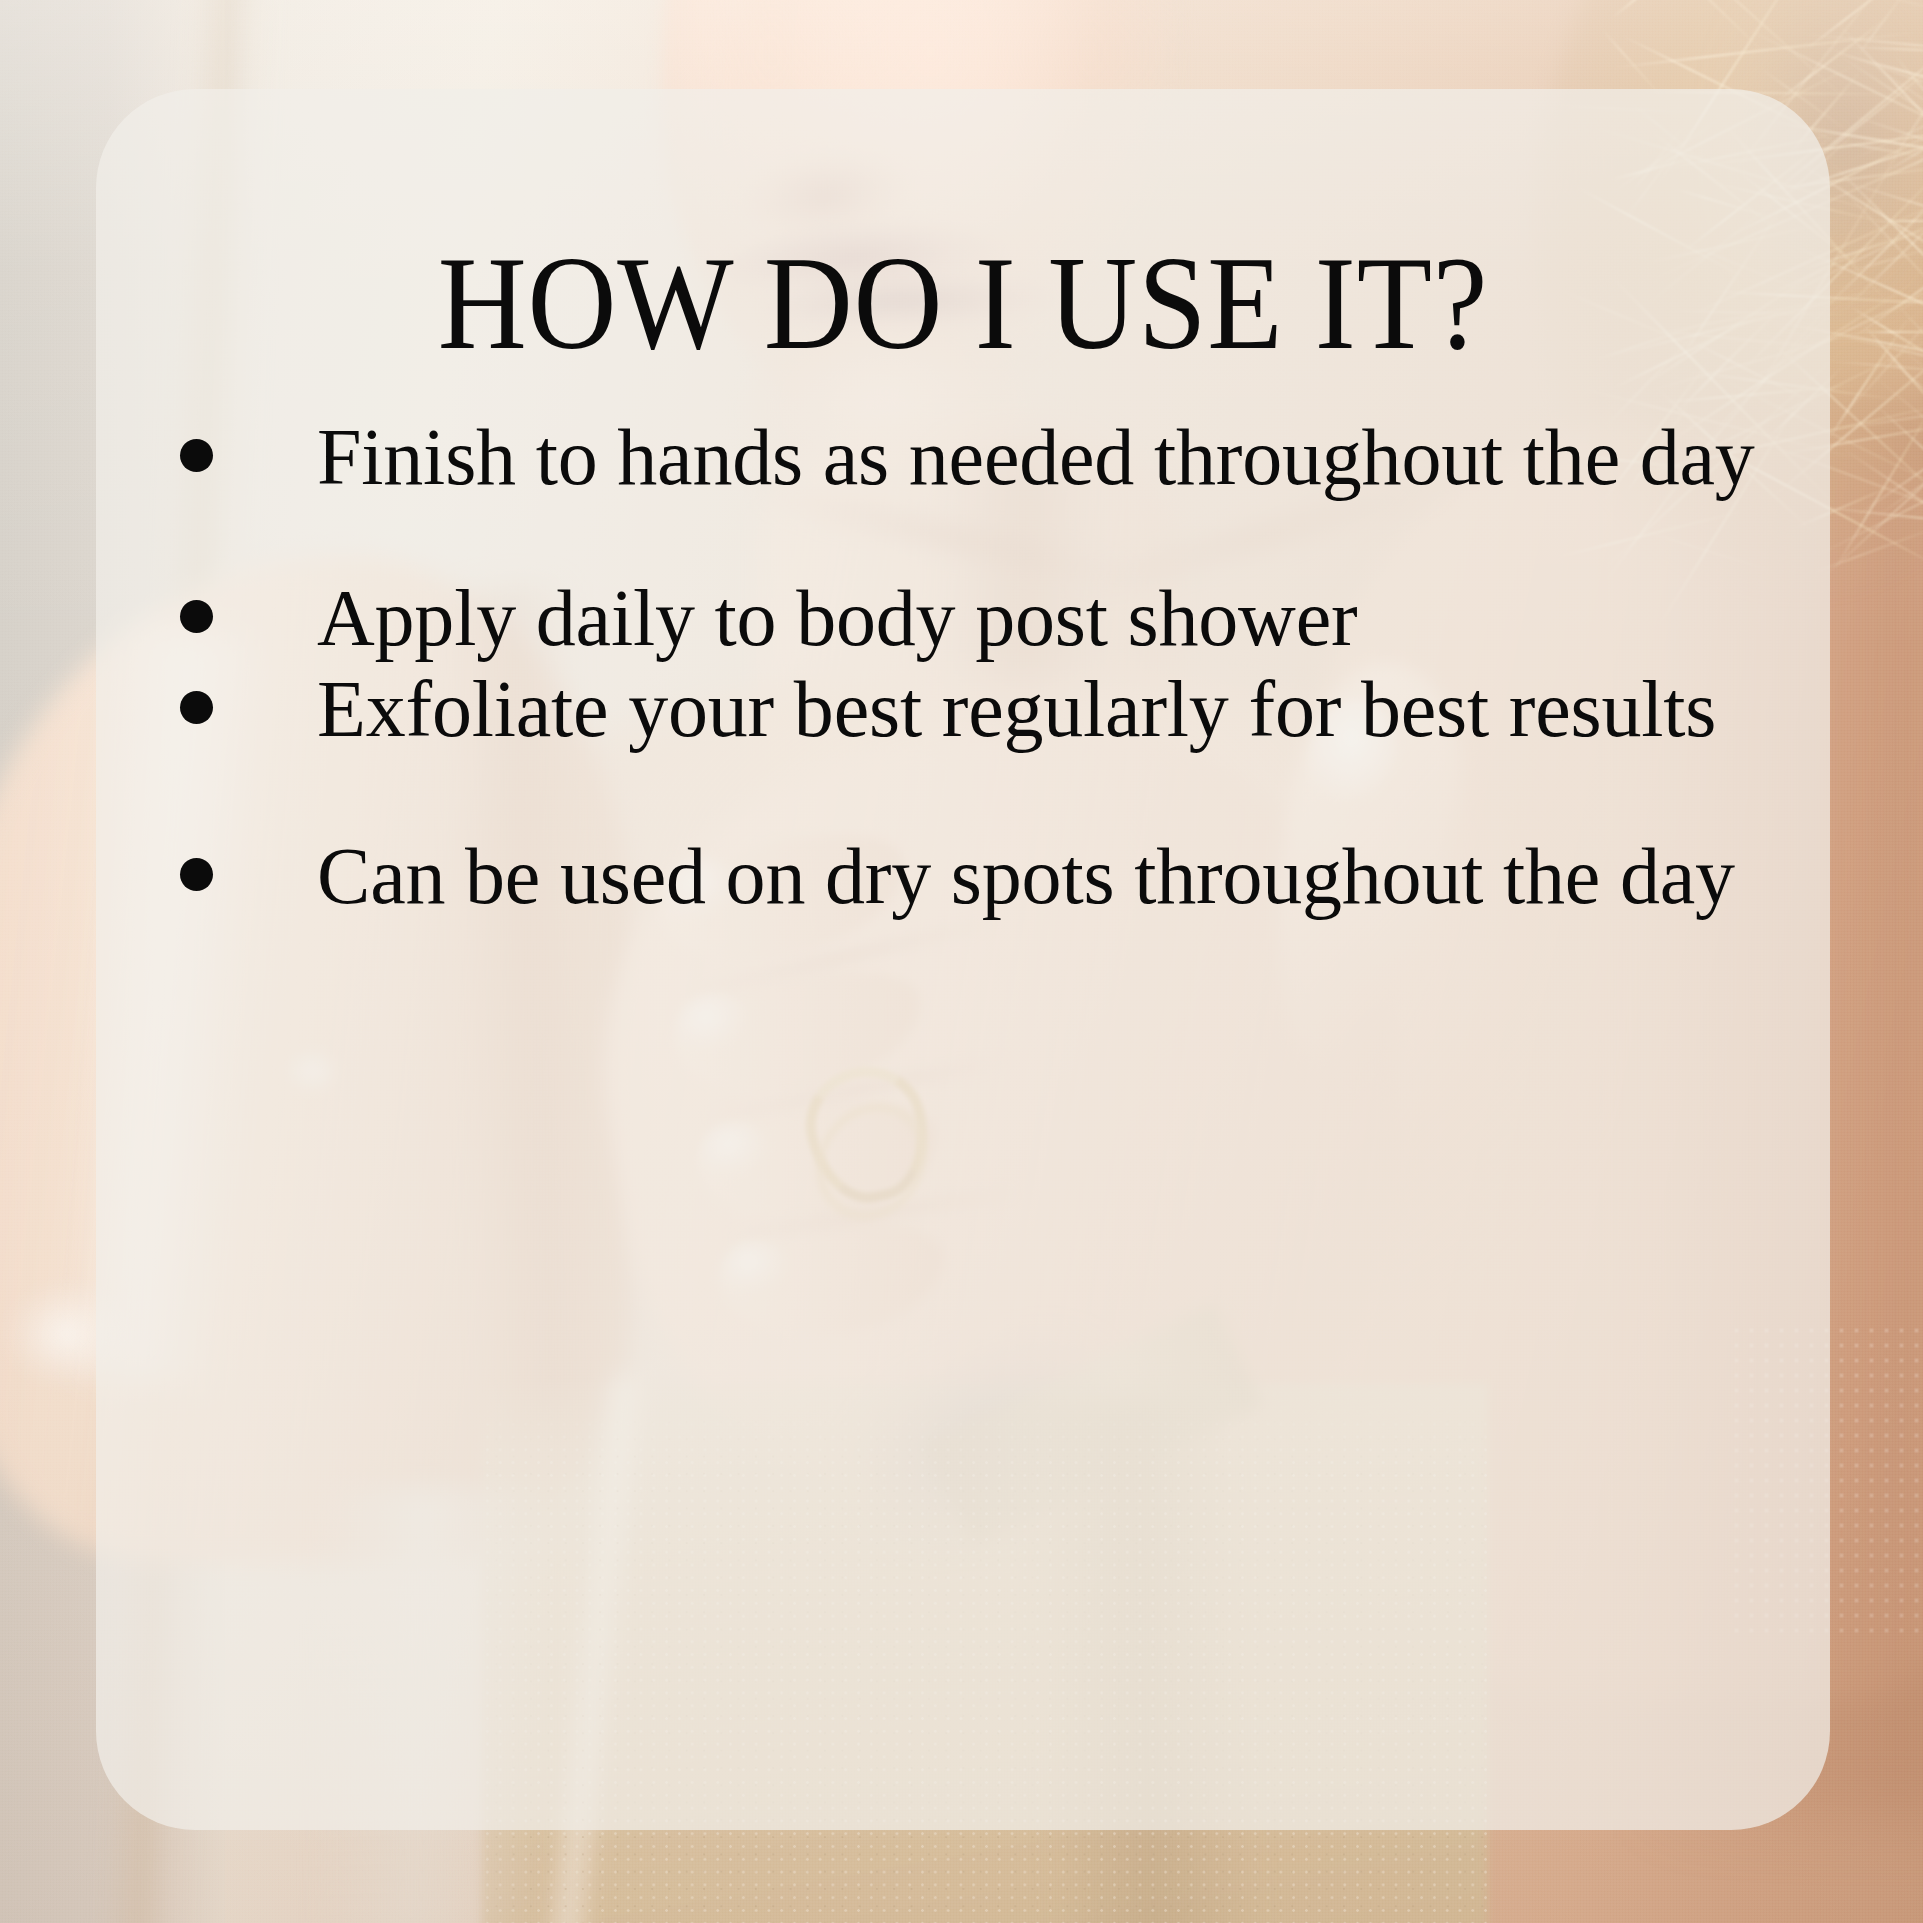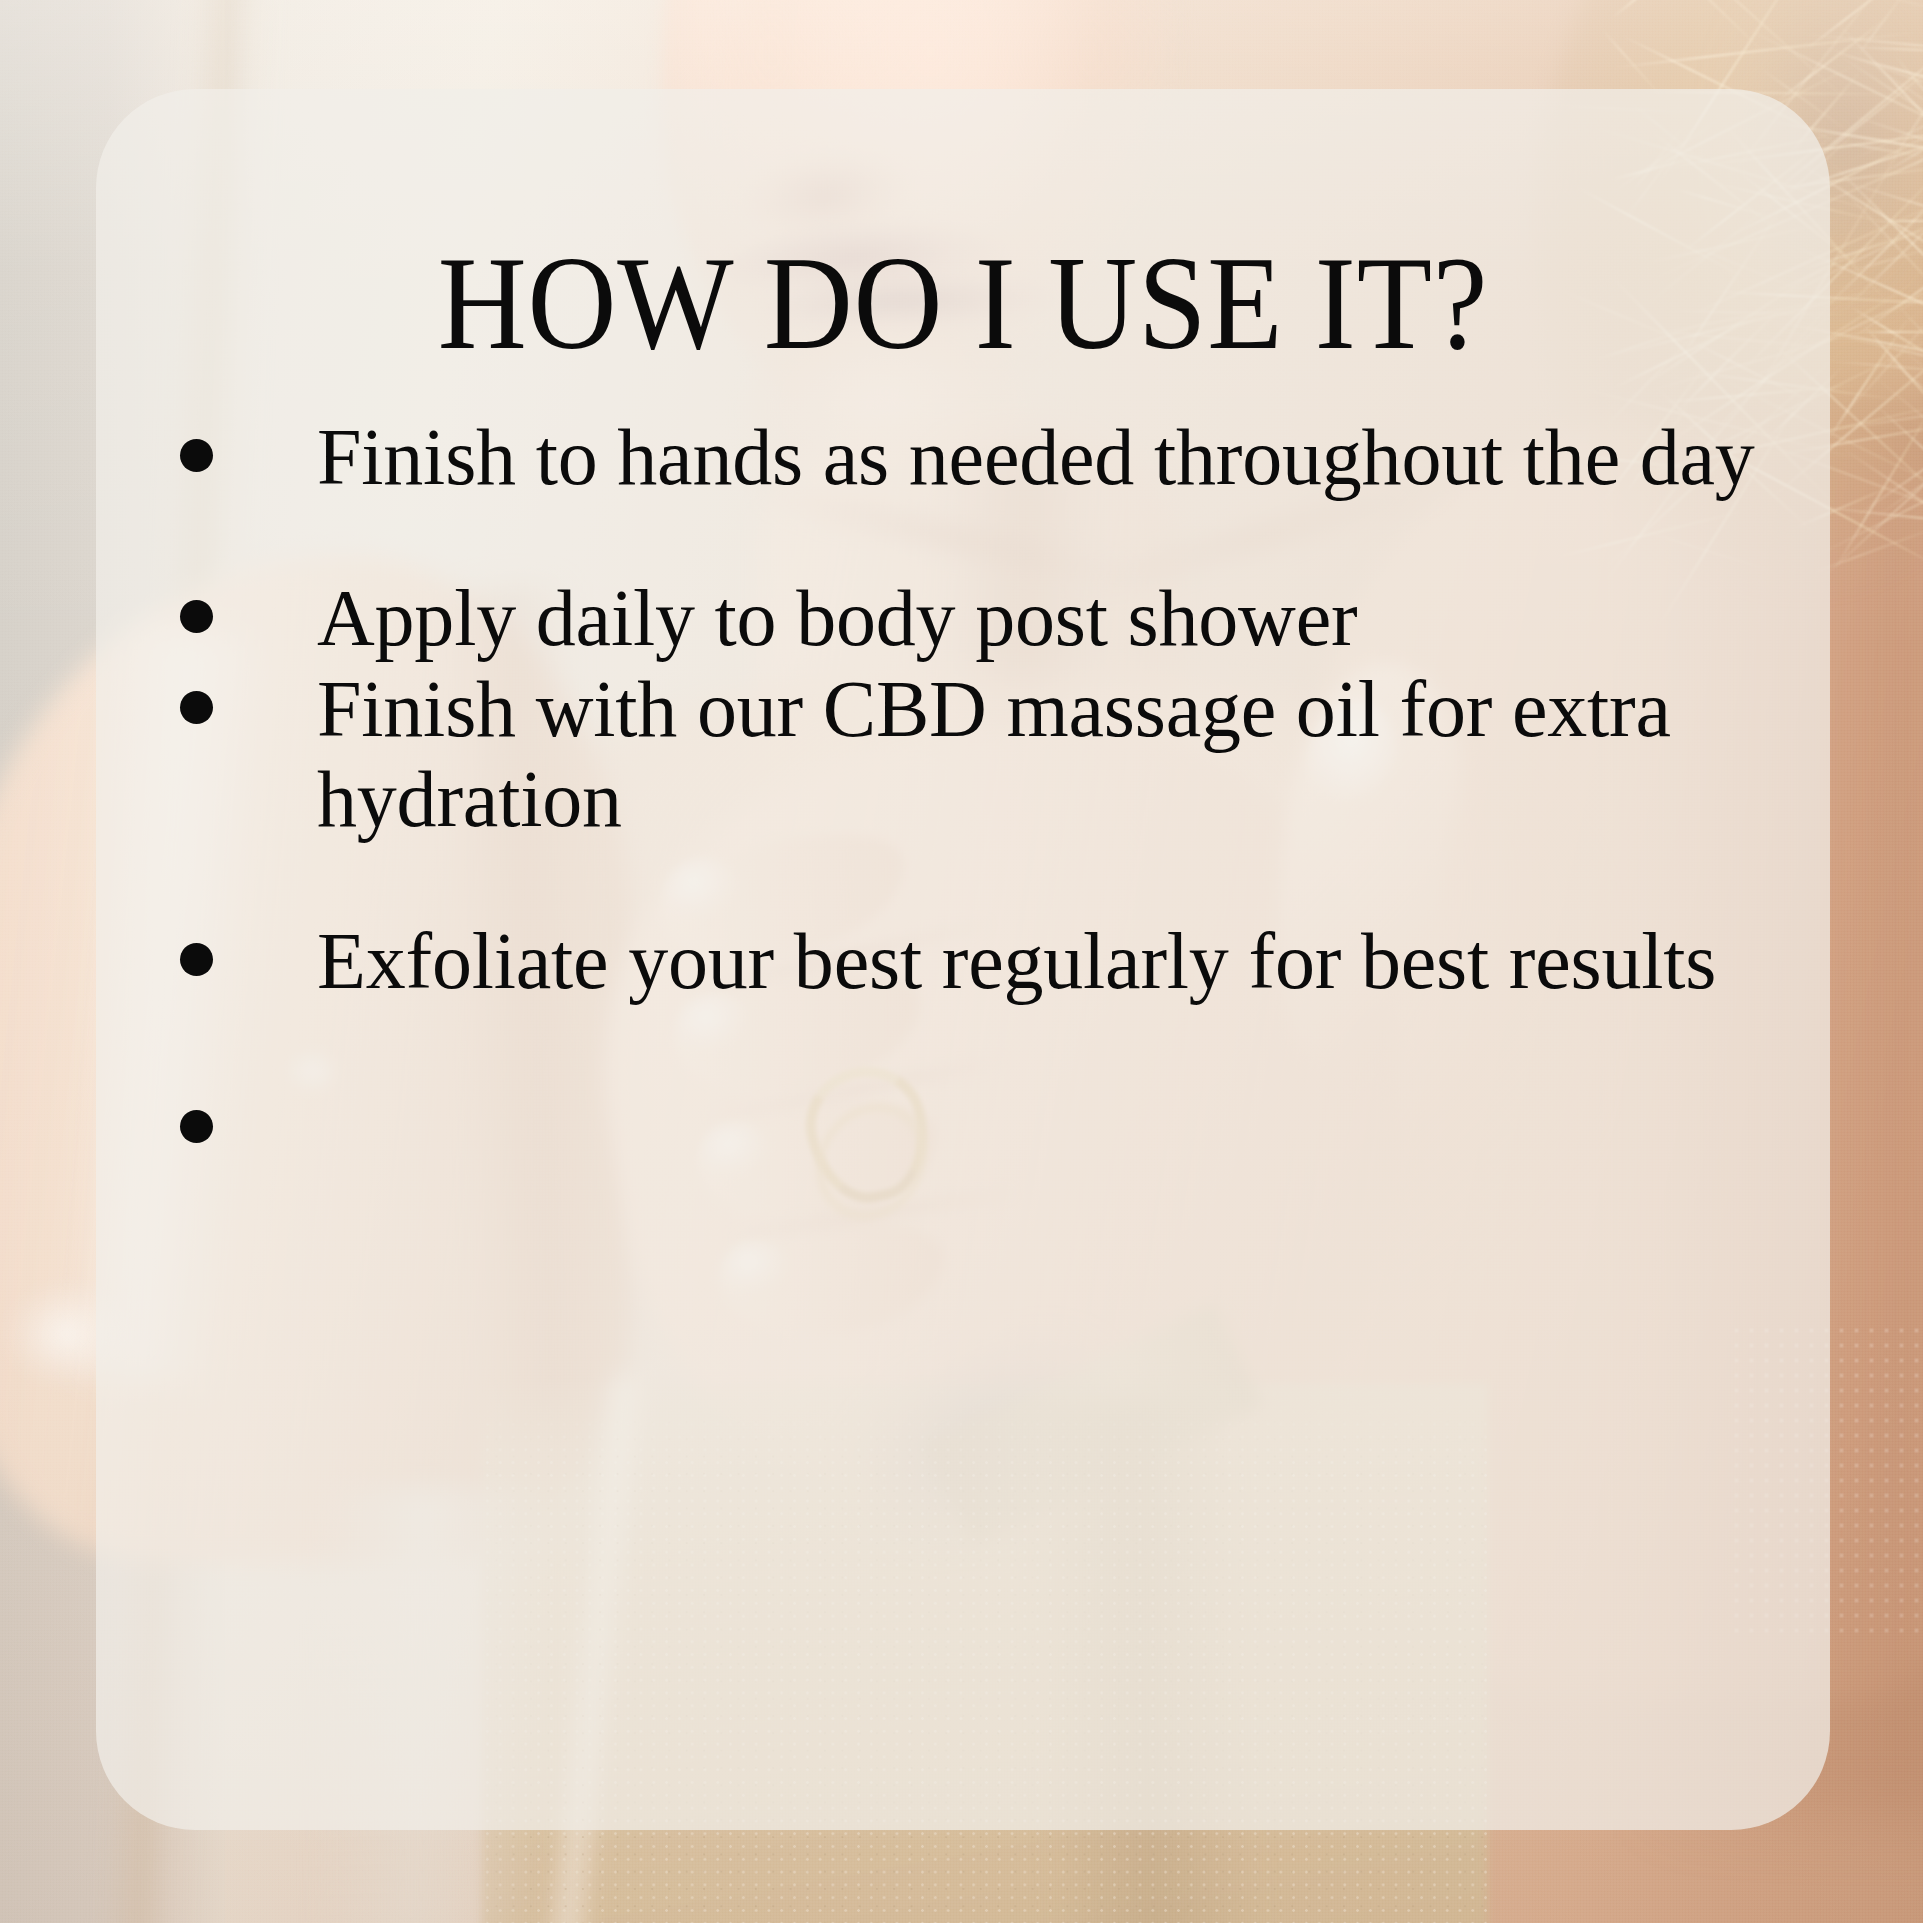--- a/index.html
+++ b/index.html
@@ -632,28 +632,25 @@
 
     <ul id="bullets">
       <li class="bullet b1">
         <span class="dot"></span>
         <span>Finish to hands as needed throughout the day</span>
       </li>
       <li class="bullet b2">
         <span class="dot"></span>
         <span>Apply daily to body post shower</span>
       </li>
-      <li class="bullet b3">
-        <span class="dot"></span>
-        <span>Finish with our CBD massage oil for extra hydration</span>
-      </li>
       <li class="bullet b4">
         <span class="dot"></span>
         <span>Exfoliate your best regularly for best results</span>
       </li>
       <li class="bullet b5">
         <span class="dot"></span>
+        <span>Can be used on dry spots throughout the day</span>
       </li>
     </ul>
 
   </div>
 </div>
 
 
 </body></html>

